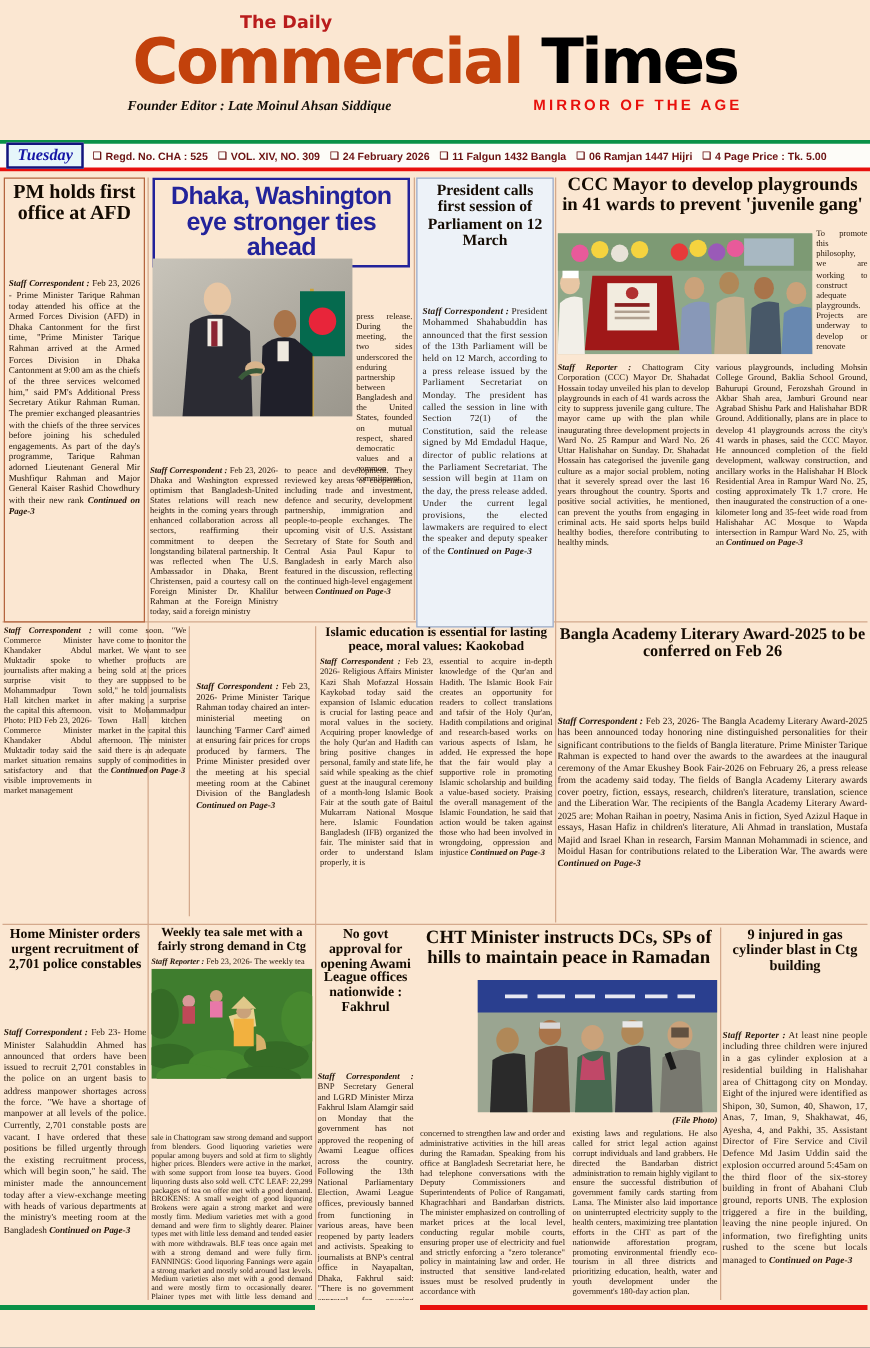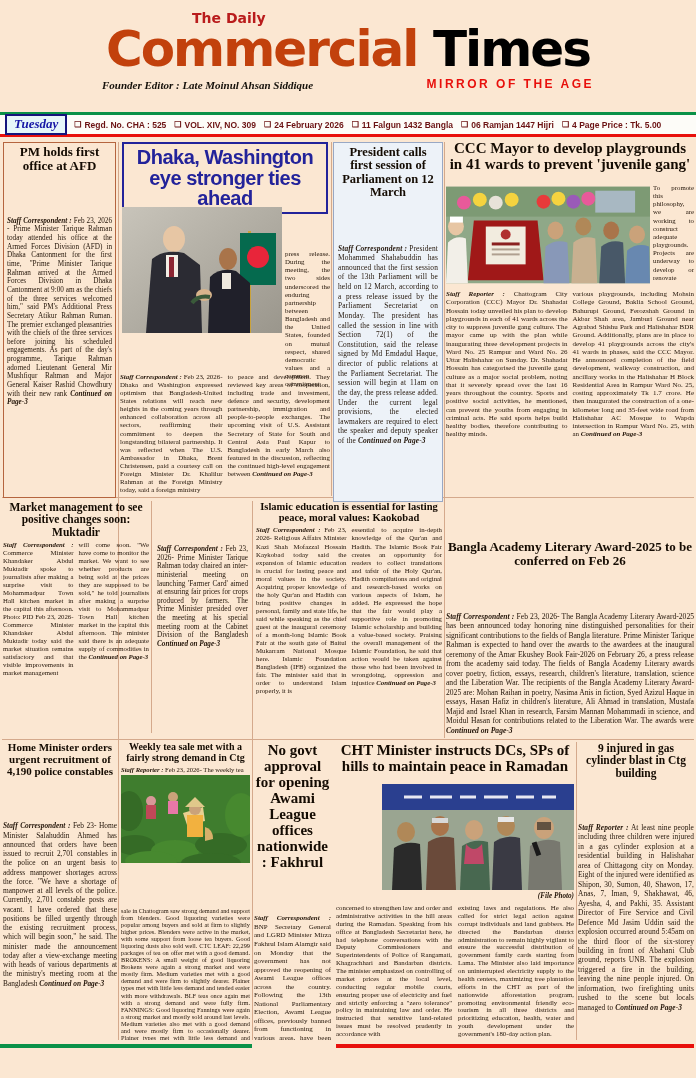--- a/index.html
+++ b/index.html
@@ -28,59 +28,59 @@
   .hl{font-weight:700;text-align:center;line-height:1.07;margin:0 0 3px;color:#140b02;font-family:"Liberation Serif",serif;}
   .body{font-size:7.2px;line-height:1.2;text-align:justify;margin-top:44px;}
   .byline{font-weight:700;font-style:italic;}
   .cont{font-weight:700;font-style:italic;}
   .caption{font-weight:700;font-style:italic;font-size:7.2px;line-height:1.15;text-align:center;}
   .rule{position:absolute;background:#d4a98c;}
   .bar{position:absolute;height:4px;}
   .photo{display:block;}
   
   #sec-pm{left:3px;top:142px;width:113px;height:356px;border:1px solid #b5653f;padding:2px 3px;}
-  #sec-pm .hl{font-size:13px;text-align:center;}
+  #sec-pm .hl{font-size:16px;text-align:center;}
   #sec-dhaka{left:120px;top:142px;width:210px;height:352px;}
   .dw-headbox{border:2px solid #23239a;margin:0 2px;padding:3px 1px;}
   .dw-head{font:700 20px "Liberation Sans",sans-serif;color:#23239a;text-align:center;line-height:1.03;letter-spacing:-0.5px;margin:0;}
   .dw-photo{position:absolute;left:2px;top:64px;width:160px;height:128px;}
   .dw-side{position:absolute;right:0;top:64px;width:45px;height:164px;font-size:6.9px;line-height:1.18;text-align:justify;}
   .dw-caption{position:absolute;left:0;top:194px;width:164px;}
   .dw-body{position:absolute;left:0;top:231px;width:210px;display:flex;gap:5px;}
   .dw-body .col{flex:1;font-size:6.9px;line-height:1.17;text-align:justify;}
   #sec-president{left:333px;top:142px;width:110px;height:360px;background:#edf2f8;border:1px solid #98a8c5;padding:3px 4px;}
   #sec-president .hl{font-size:12.5px;}
   #sec-president .body{font-size:7.4px;line-height:1.3;letter-spacing:.15px;}
   #sec-ccc{left:446px;top:140px;width:248px;height:356px;}
   #sec-ccc .hl{font-size:15px;}
   .ccc-photo{position:absolute;left:0;top:44px;width:204px;height:102px;}
   .ccc-side{position:absolute;right:0;top:44px;width:41px;height:110px;font-size:6.8px;line-height:1.2;text-align:justify;}
   .ccc-body{position:absolute;left:0;top:150px;width:248px;display:flex;gap:5px;}
   .ccc-body .col{flex:1;font-size:7px;line-height:1.18;text-align:justify;}
   #sec-bangla{left:446px;top:500px;width:248px;height:237px;}
-  #sec-bangla .hl{font-size:13px;margin-top:40px;}
+  #sec-bangla .hl{font-size:13px;}
   #sec-bangla .body{font-size:7.6px;line-height:1.25;}
   #sec-market{left:3px;top:501px;width:146px;height:232px;}
   #sec-market .hl{font-size:11.5px;}
   .two-col{display:flex;gap:5px;}
   .two-col .col{flex:1;font-size:6.8px;line-height:1.18;text-align:justify;}
   #sec-farmer{left:154px;top:501px;width:97px;height:232px;padding:0 3px;}
   #sec-farmer .hl{font-size:11px;}
   #sec-islamic{left:256px;top:501px;width:186px;height:232px;}
   #sec-islamic .hl{font-size:10.5px;}
   #sec-home{left:3px;top:742px;width:114px;height:298px;}
   #sec-home .hl{font-size:11px;}
   #sec-home .body{font-size:7.4px;line-height:1.25;}
   #sec-tea{left:121px;top:742px;width:129px;height:298px;}
   #sec-tea .hl{font-size:10px;}
   #sec-tea .lead{font-size:6.6px;line-height:1.15;text-align:justify;}
   #sec-tea .tea-photo{margin:1px 0 2px;}
   #sec-tea .body{font-size:6.3px;line-height:1.12;}
   #sec-awami{left:254px;top:742px;width:77px;height:298px;}
-  #sec-awami .hl{font-size:15px;}
+  #sec-awami .hl{font-size:11px;}
   #sec-awami .body{font-size:7px;line-height:1.22;}
   #sec-cht{left:336px;top:742px;width:238px;height:298px;}
   #sec-cht .hl{font-size:15px;}
   .cht-lead{position:absolute;left:0;top:42px;width:42px;font-size:7px;line-height:1.25;text-align:justify;word-spacing:2px;}
   .cht-photo{position:absolute;left:46px;top:42px;width:192px;height:106px;}
   .cht-caption{position:absolute;left:96px;top:150px;width:142px;text-align:right;}
   .cht-body{position:absolute;left:0;top:162px;width:238px;display:flex;gap:6px;}
   .cht-body .col{flex:1;font-size:6.8px;line-height:1.16;text-align:justify;}
   #sec-gas{left:578px;top:742px;width:116px;height:298px;}
   #sec-gas .hl{font-size:11.5px;}
@@ -246,21 +246,20 @@
   <section class="sec" id="sec-bangla">
     <h2 class="hl">Bangla Academy Literary Award-2025 to be conferred on Feb 26</h2>
     <div class="body">
       <span class="byline">Staff Correspondent :</span>
       <span>Feb 23, 2026- The Bangla Academy Literary Award-2025 has been announced today honoring nine distinguished personalities for their significant contributions to the fields of Bangla literature. Prime Minister Tarique Rahman is expected to hand over the awards to the awardees at the inaugural ceremony of the Amar Ekushey Book Fair-2026 on February 26, a press release from the academy said today. The fields of Bangla Academy Literary awards cover poetry, fiction, essays, research, children's literature, translation, science and the Liberation War. The recipients of the Bangla Academy Literary Award-2025 are: Mohan Raihan in poetry, Nasima Anis in fiction, Syed Azizul Haque in essays, Hasan Hafiz in children's literature, Ali Ahmad in translation, Mustafa Majid and Israel Khan in research, Farsim Mannan Mohammadi in science, and Moidul Hasan for contributions related to the Liberation War. The awards were</span>
       <span class="cont">Continued on Page-3</span>
     </div>
   </section>
 
   <section class="sec" id="sec-market">
-    <h2 class="hl">Market management to see positive changes soon: Muktadir</h2>
     <div class="two-col">
       <div class="col">
         <span class="byline">Staff Correspondent :</span>
         <span>Commerce Minister Khandaker Abdul Muktadir spoke to journalists after making a surprise visit to Mohammadpur Town Hall kitchen market in the capital this afternoon. Photo: PID Feb 23, 2026- Commerce Minister Khandaker Abdul Muktadir today said the market situation remains satisfactory and that visible improvements in market management</span>
       </div>
       <div class="col">
         <span>will come soon. "We have come to monitor the market. We want to see whether products are being sold at the prices they are supposed to be sold," he told journalists after making a surprise visit to Mohammadpur Town Hall kitchen market in the capital this afternoon. The minister said there is an adequate supply of commodities in the</span>
         <span class="cont">Continued on Page-3</span>
       </div>
     </div>
@@ -282,21 +281,21 @@
         <span>Feb 23, 2026- Religious Affairs Minister Kazi Shah Mofazzal Hossain Kaykobad today said the expansion of Islamic education is crucial for lasting peace and moral values in the society. Acquiring proper knowledge of the holy Qur'an and Hadith can bring positive changes in personal, family and state life, he said while speaking as the chief guest at the inaugural ceremony of a month-long Islamic Book Fair at the south gate of Baitul Mukarram National Mosque here. Islamic Foundation Bangladesh (IFB) organized the fair. The minister said that in order to understand Islam properly, it is</span>
       </div>
       <div class="col">
         <span>essential to acquire in-depth knowledge of the Qur'an and Hadith. The Islamic Book Fair creates an opportunity for readers to collect translations and tafsir of the Holy Qur'an, Hadith compilations and original and research-based works on various aspects of Islam, he added. He expressed the hope that the fair would play a supportive role in promoting Islamic scholarship and building a value-based society. Praising the overall management of the Islamic Foundation, he said that action would be taken against those who had been involved in wrongdoing, oppression and injustice</span>
         <span class="cont">Continued on Page-3</span>
       </div>
     </div>
   </section>
 
   <section class="sec" id="sec-home">
-    <h2 class="hl">Home Minister orders urgent recruitment of 4,190 police constables</h2>
+    <h2 class="hl">Home Minister orders urgent recruitment of 2,701 police constables</h2>
     <div class="body">
       <span class="byline">Staff Correspondent :</span>
       <span>Feb 23- Home Minister Salahuddin Ahmed has announced that orders have been issued to recruit 2,701 constables in the police on an urgent basis to address manpower shortages across the force. "We have a shortage of manpower at all levels of the police. Currently, 2,701 constable posts are vacant. I have ordered that these positions be filled urgently through the existing recruitment process, which will begin soon," he said. The minister made the announcement today after a view-exchange meeting with heads of various departments at the ministry's meeting room at the Bangladesh</span>
       <span class="cont">Continued on Page-3</span>
     </div>
   </section>
 
   <section class="sec" id="sec-tea">
     <h2 class="hl">Weekly tea sale met with a fairly strong demand in Ctg</h2>
     <div class="lead">

